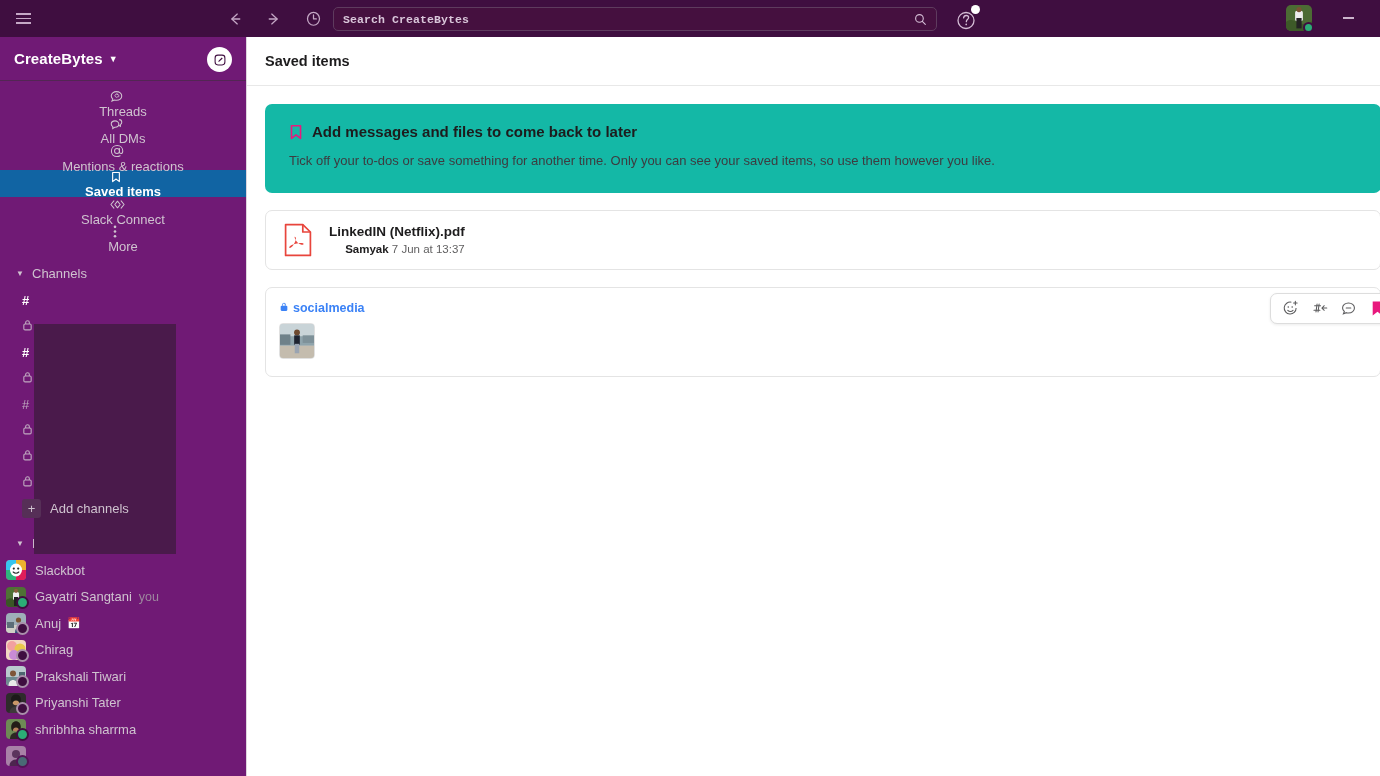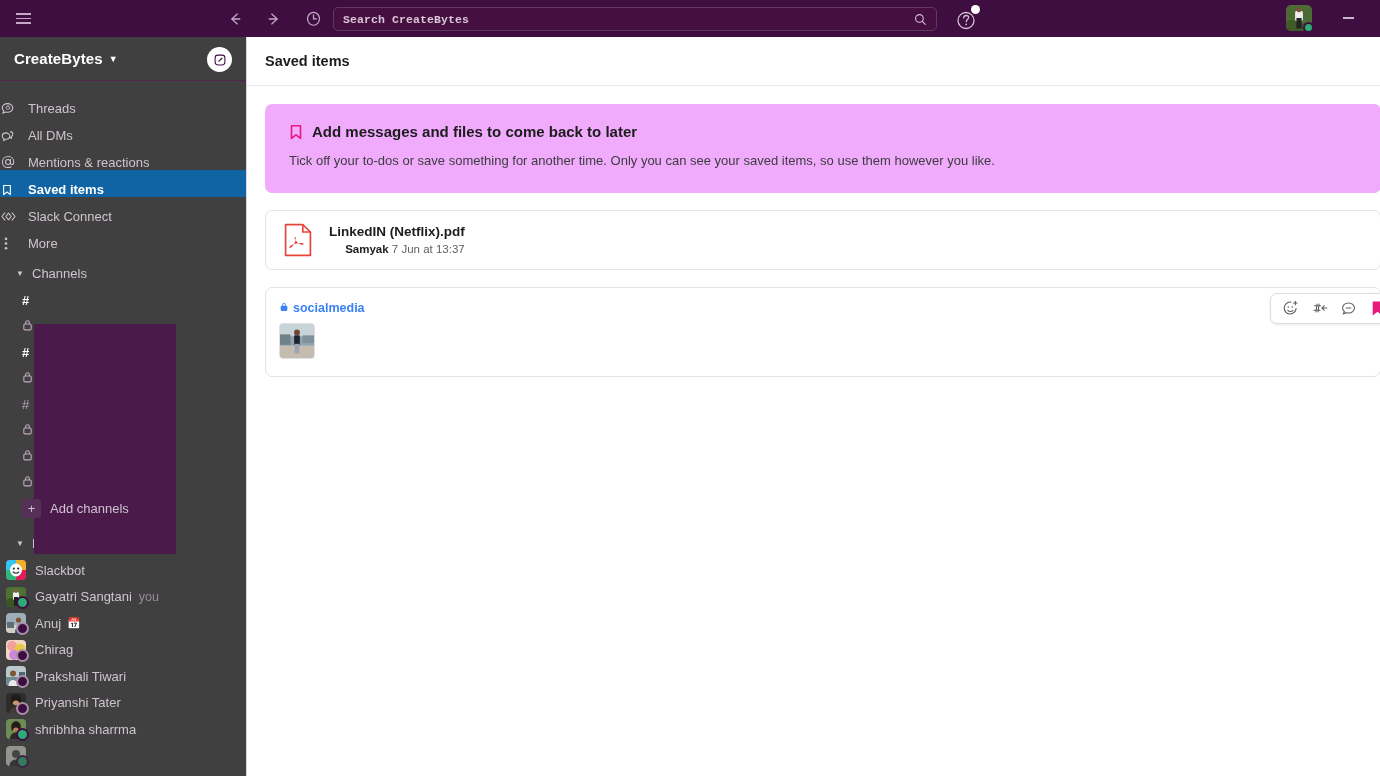--- a/index.html
+++ b/index.html
@@ -76,21 +76,21 @@
     position: absolute; left: 1334px; top: 4px;
     width: 28px; height: 28px; display: flex; align-items: center;
     justify-content: center; cursor: pointer;
   }
   .min-btn i { width: 11px; height: 1.3px; background: #CBB4CC; display: block; }
 
   
   .sidebar {
     position: absolute; top: 37px; left: 0;
     width: 246px; height: 739px;
-    background: #404040;
+    background: #701a75;
     overflow: hidden;
   }
   .ws-header {
     height: 44px; display: flex; align-items: center;
     padding: 0 13px 0 14px; position: relative;
     border-bottom: 1px solid #522653;
     cursor: pointer;
   }
   .ws-name {
     color: #FFFFFF; font-size: 15px; font-weight: 700; letter-spacing: .1px;
@@ -101,23 +101,24 @@
   }
   .compose-btn {
     position: absolute; right: 14px; top: 10px;
     width: 25px; height: 25px; border-radius: 50%;
     background: #FFFFFF; display: flex; align-items: center;
     justify-content: center; cursor: pointer; color: #3F0E40;
   }
 
   .navlist { padding-top: 8px; }
   .navitem {
-    height: 27px; display: flex; align-items: flex-end;
+    height: 27px; display: flex; align-items: center;
     cursor: pointer; color: #CFC3CF;
     font-size: 13px;
+    flex-direction: column;
   }
   .navitem .ico {
     width: 19px; display: flex; align-items: center; justify-content: flex-start;
     margin-right: 9px; flex-shrink: 0;
   }
   .navitem.active { background: #1164A3; color: #FFFFFF; font-weight: 700; }
 
   .section-head {
     height: 28px; display: flex; align-items: center;
     padding-left: 16px; color: #CFC3CF; font-size: 13px; cursor: pointer;
@@ -187,21 +188,21 @@
   .main-header {
     height: 49px; display: flex; align-items: center;
     padding-left: 18px; border-bottom: 1px solid #E8E8E8;
     background: #FFFFFF;
   }
   .main-title { font-size: 14.5px; font-weight: 700; color: #1D1C1D; }
 
   .content { padding: 18px 0 0 18px; position: relative; }
 
   .banner {
-    background: #f0abfc; border-radius: 7px;
+    background: #14b8a6; border-radius: 7px;
     width: 1116px; padding: 19px 24px 22px 24px;
     margin-bottom: 17px;
   }
   .banner-title {
     display: flex; align-items: center; font-size: 15px;
     font-weight: 700; color: #1D1C1D; margin-bottom: 12px;
   }
   .banner-title .bm { margin-right: 9px; display: flex; color: #E8197D; }
   .banner-sub { font-size: 13px; color: #3D3C40; line-height: 1.45; }
 

